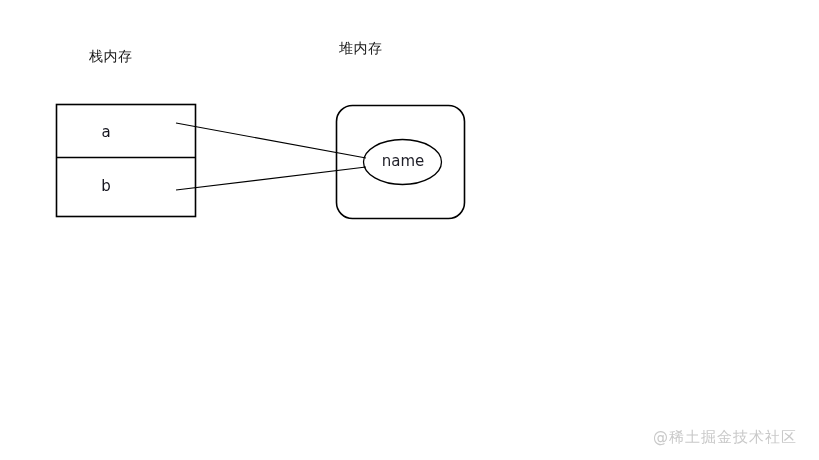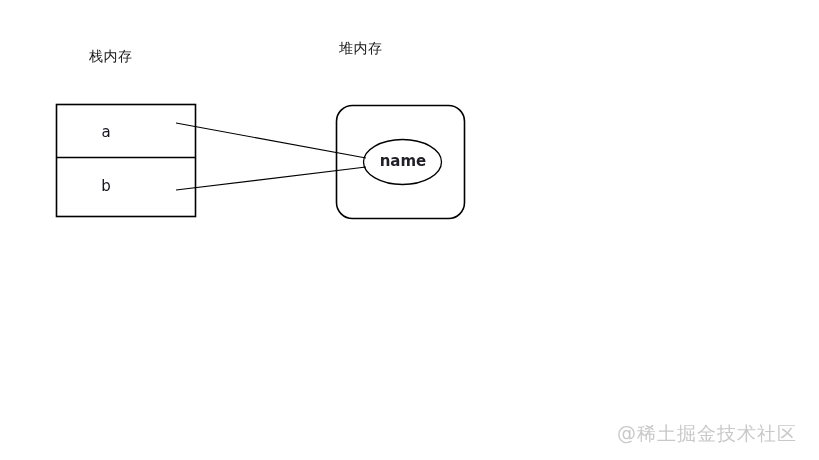--- a/index.html
+++ b/index.html
@@ -62,28 +62,27 @@
   #heap-object-label {
     position: absolute;
     left: 364px;
     top: 152px;
     width: 78px;
     text-align: center;
     font-family: "DejaVu Sans", "Liberation Sans", sans-serif;
     font-size: 15px;
     color: #1f1f28;
     white-space: nowrap;
-    font-weight: bold;
   }
   #watermark {
     position: absolute;
     right: 22px;
     bottom: 13px;
     font-family: "DejaVu Sans", "Liberation Sans", sans-serif;
-    font-size: 19px;
+    font-size: 15px;
     color: #c9c9c9;
     letter-spacing: 1px;
     white-space: nowrap;
     user-select: none;
   }
 </style>
 </head>
 <body>
 
 <div id="canvas">

